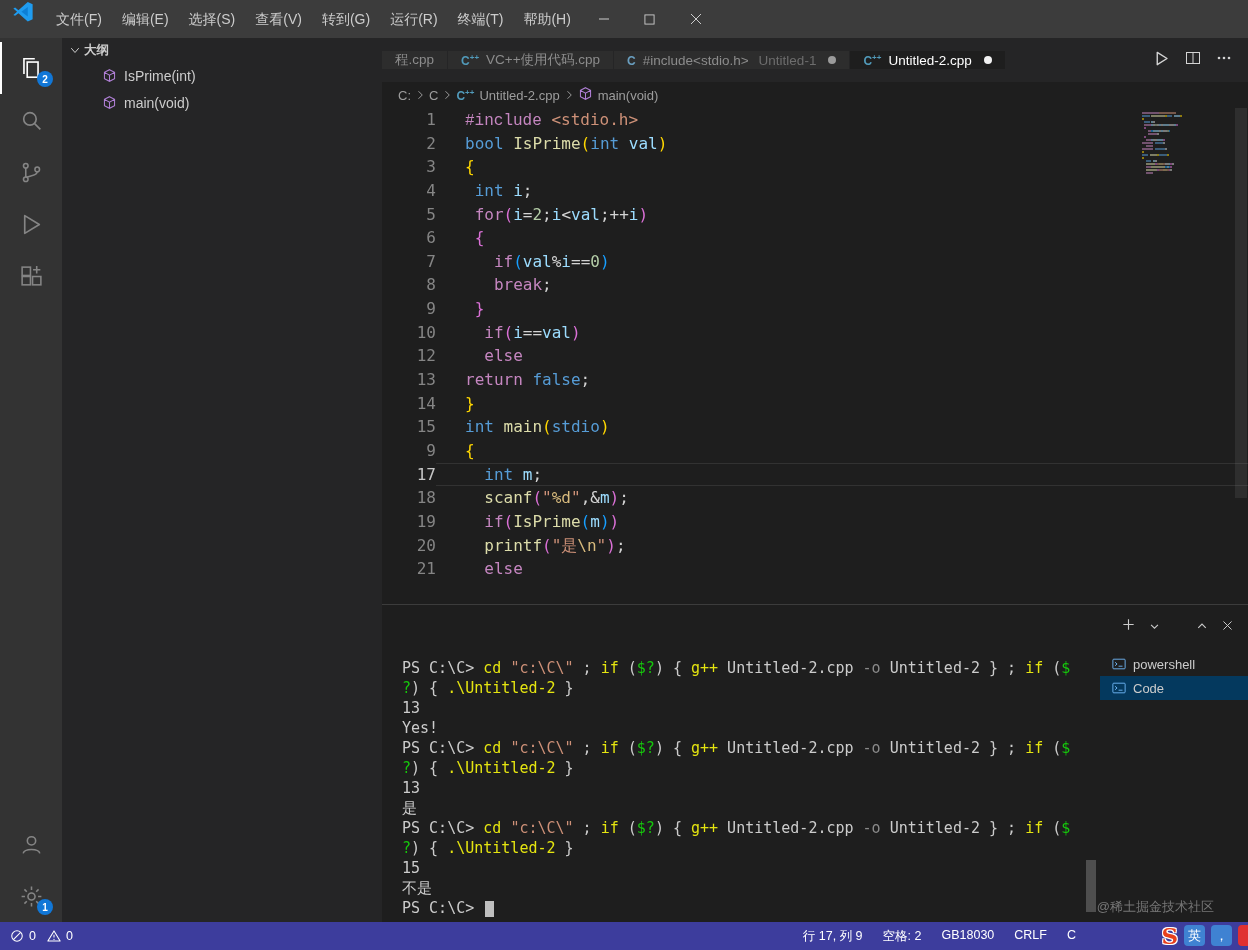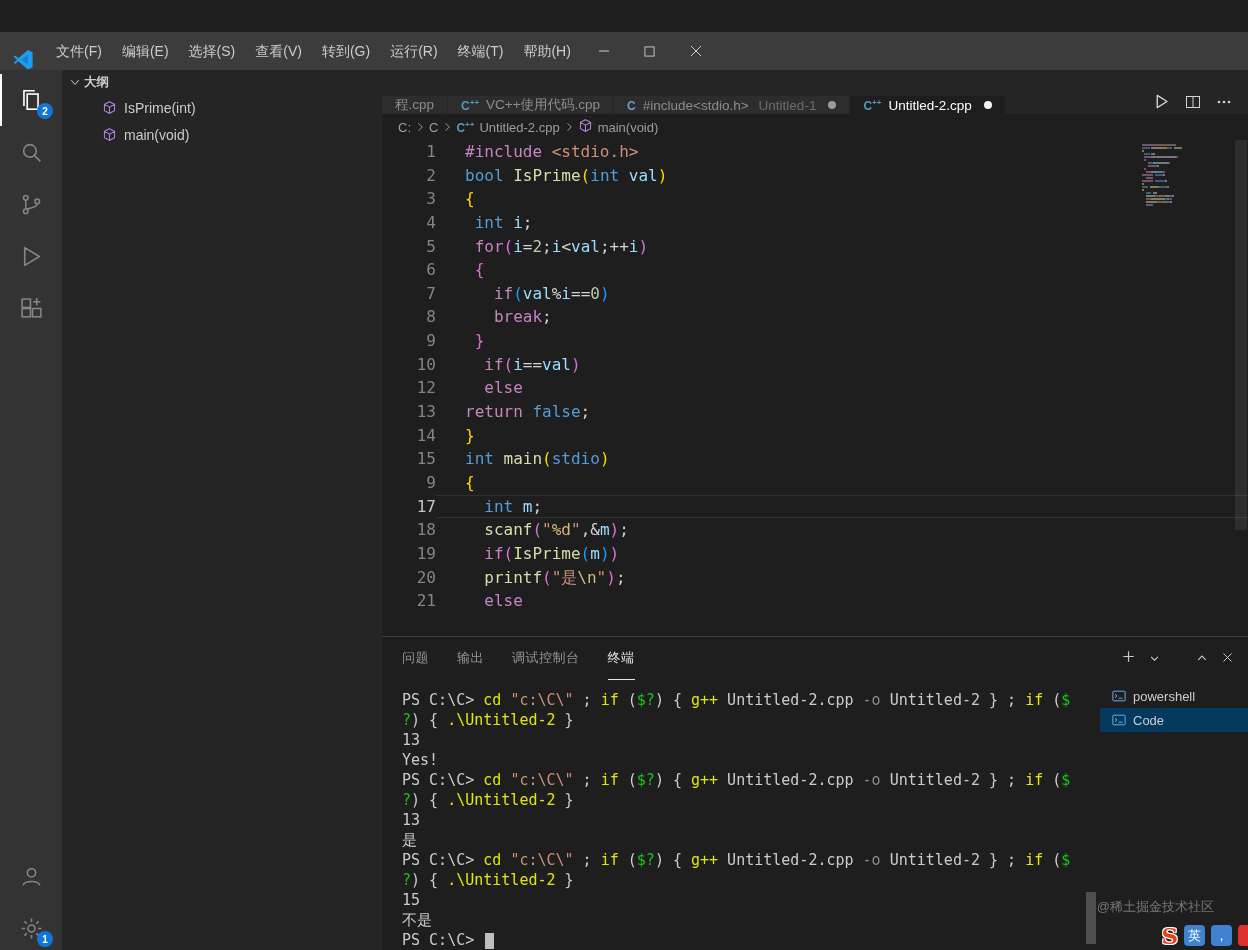--- a/index.html
+++ b/index.html
@@ -1,21 +1,21 @@
 <!DOCTYPE html>
 <html><head>
 <meta charset="utf-8">
 <style>
   * { margin:0; padding:0; box-sizing:border-box; }
   html,body { background:#101010; }
   body { font-family:"Liberation Sans", sans-serif; }
   .window { position:relative; width:1248px; height:950px; background:#1e1e1e; overflow:hidden; color:#ccc; }
 
   
-  .titlebar { height:38px; background:#3c3c3c; display:flex; align-items:flex-end; flex:none;margin-top:32px; }
+  .titlebar { height:38px; background:#3c3c3c; display:flex; align-items:flex-start; flex:none; }
   .logo { width:46px; display:flex; align-items:center; justify-content:center; }
   .menubar { display:flex; height:38px; align-items:center; }
   .menu-item { padding:0 10px; font-size:14px; color:#cccccc; line-height:38px; white-space:nowrap; }
   .window-title { flex:1; text-align:center; font-size:13.5px; color:#cccccc; white-space:nowrap; overflow:hidden; }
   .win-controls { display:flex; height:38px; }
   .win-btn { width:46px; height:38px; display:flex; align-items:center; justify-content:center; color:#cccccc; }
 
   
   .main { display:flex; height:884px; }
 
@@ -31,21 +31,21 @@
   .sidebar-header { display:flex; justify-content:space-between; align-items:center; padding:13px 18px 12px 20px; color:#bbbbbb; font-size:13px; }
   .section { display:flex; align-items:center; height:24px; font-weight:bold; font-size:12.5px; color:#cccccc; padding-left:4px; }
   .chev { width:18px; height:16px; display:flex; align-items:center; justify-content:center; color:#cccccc; }
   .chev.expanded svg { transform:rotate(90deg); }
   .outline-item { display:flex; align-items:center; height:27px; padding-left:40px; gap:7px; font-size:14px; color:#cccccc; }
   .ol-icon { display:flex; }
 
   
   .editor-col { flex:1; display:flex; flex-direction:column; min-width:0; }
 
-  .tabbar { height:44px; background:#252526; display:flex; align-items:flex-end; flex:none; }
+  .tabbar { height:44px; background:#252526; display:flex; align-items:center; flex:none; }
   .tabs { display:flex; }
   .tab { display:flex; align-items:center; gap:7px; padding:0 13px; background:#2d2d2d; color:#8c8c8c; font-size:13.5px; border-right:1px solid #252526; white-space:nowrap; }
   .tab.active { background:#1e1e1e; color:#ffffff; }
   .tab-desc { color:#6d6d6d; margin-left:3px; }
   .tab-dot { width:8px; height:8px; border-radius:50%; background:#9b9b9b; margin-left:5px; }
   .tab-dot.bright { background:#f2f2f2; }
   .fi { font-weight:bold; font-size:12px; color:#519aba; font-style:normal; }
   .fi i { font-style:normal; font-size:8px; vertical-align:super; }
   .fi.cfile { color:#6a9fc0; }
   .editor-actions { margin-left:auto; display:flex; align-items:center; gap:15px; padding:0 16px; }
@@ -291,21 +291,21 @@
                 <path fill="none" stroke="#b180d7" stroke-width="1.1" d="M8 1.8l5.4 2.9v6.6L8 14.2l-5.4-2.9V4.7zM2.6 4.7L8 7.6l5.4-2.9M8 7.6v6.6"></path>
               </svg></span>
             <span>main(void)</span>
           </span>
         </div>
 
       <div class="code-area">
         <div id="code-lines">
             <div class="code-line">
               <span class="gutter">1</span>
-              <span class="line-content"><span style="color: rgb(197, 134, 192);">#include </span><span style="color: rgb(206, 145, 120);">&lt;stdio.h&gt;</span></span>
+              <span class="line-content"><span style="color: rgb(197, 134, 192); font-family: Liberation Mono, monospace;">#include </span><span style="color: rgb(206, 145, 120);">&lt;stdio.h&gt;</span></span>
             </div>
             <div class="code-line">
               <span class="gutter">2</span>
               <span class="line-content"><span style="color: rgb(86, 156, 214);">bool</span><span style="color: rgb(212, 212, 212);"> </span><span style="color: rgb(220, 220, 170);">IsPrime</span><span style="color: rgb(255, 215, 0);">(</span><span style="color: rgb(86, 156, 214);">int</span><span style="color: rgb(212, 212, 212);"> </span><span style="color: rgb(156, 220, 254);">val</span><span style="color: rgb(255, 215, 0);">)</span></span>
             </div>
             <div class="code-line">
               <span class="gutter">3</span>
               <span class="line-content"><span style="color: rgb(255, 215, 0);">{</span></span>
             </div>
             <div class="code-line">
@@ -524,26 +524,20 @@
               <span style="width: 7.6px; background: rgb(197, 134, 192);"></span>
             </div>
           </div>
         <div class="editor-scrollbar">
             <div class="thumb"></div>
           </div>
       </div>
 
       <div class="panel">
         <div class="panel-header">
-          <div class="panel-tabs" id="panel-tabs">
-              <span class="panel-tab">问题</span>
-              <span class="panel-tab">输出</span>
-              <span class="panel-tab">调试控制台</span>
-              <span class="panel-tab active">终端</span>
-            </div>
           <div class="panel-actions">
             <span><svg width="15" height="15" viewBox="0 0 16 16">
                   <path d="M8 2.5v11M2.5 8h11" stroke="#cccccc" stroke-width="1.2"></path>
                 </svg></span>
             <span><svg width="11" height="11" viewBox="0 0 16 16">
                   <path d="M3 5.5l5 5 5-5" fill="none" stroke="#cccccc" stroke-width="1.5"></path>
                 </svg></span>
             <span class="pa-gap"></span>
             <span><svg width="12" height="12" viewBox="0 0 16 16">
                   <path d="M3 10.5l5-5 5 5" fill="none" stroke="#cccccc" stroke-width="1.5"></path>

